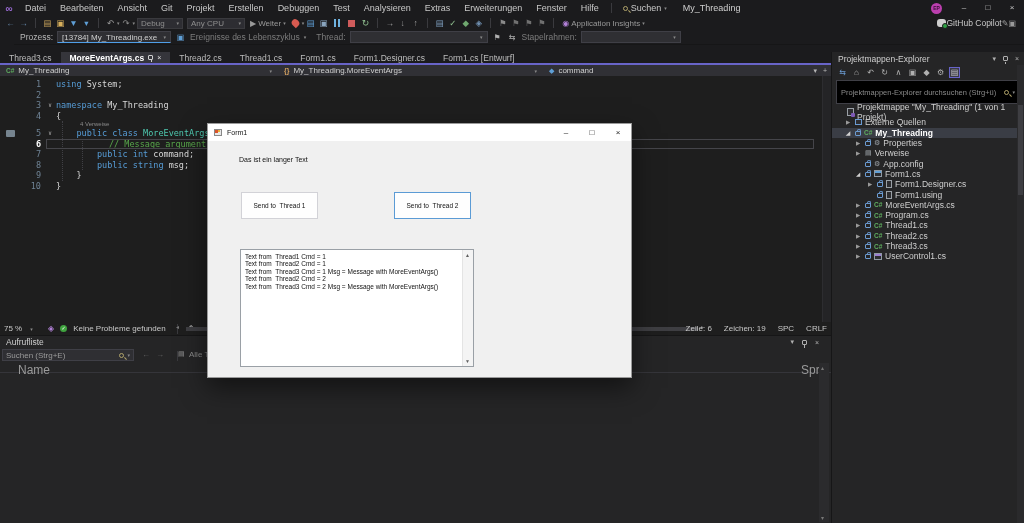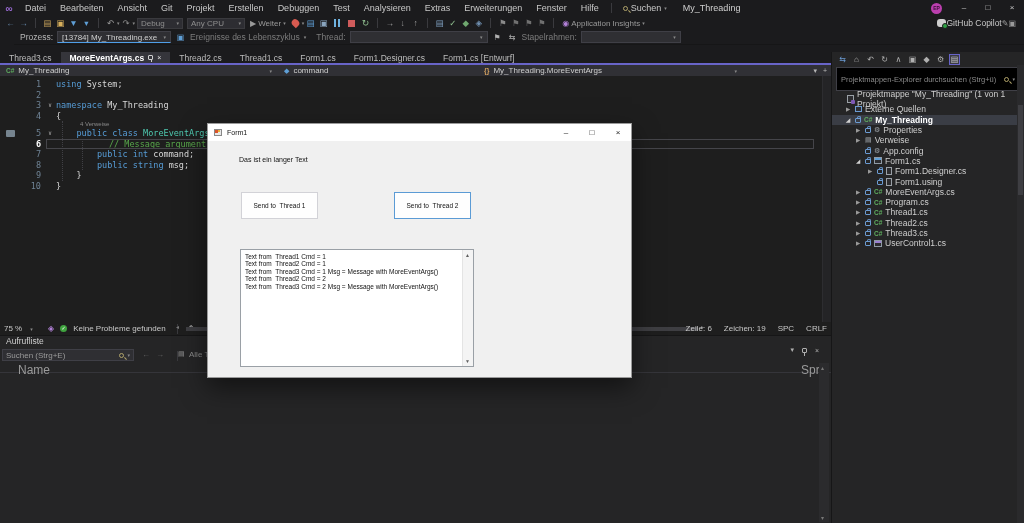--- a/index.html
+++ b/index.html
@@ -84,21 +84,21 @@
     display:flex; align-items:center; gap:6px; padding-left:4px; font-size:8px; color:#c8c8c8; }
   #zoom-combo { display:flex; gap:8px; align-items:center; width:38px; }
   .check-ic { width:7px; height:7px; border-radius:50%; background:#3fa33f; color:#fff; font-size:5px;
     line-height:7px; text-align:center; }
   #hscroll { position:absolute; left:186px; top:4.5px; width:512px; height:4px; background:#2d2d30; }
   #hscroll .thumb { height:100%; width:100%; background:#3e3e42; }
   .hs-arrow { position:absolute; top:1px; font-size:6px; color:#777; }
   #ed-status-right { position:absolute; right:4px; top:0; height:13px; display:flex; gap:12px; align-items:center; }
   
   #callstack { position:absolute; left:0; top:335px; width:831px; height:188px; background:#252526; border-top:1px solid #161617; }
-  #cs-title { display:flex; align-items:flex-start; height:12px; font-size:8.5px; color:#cfcfcf; padding-left:6px;flex-direction:column; }
+  #cs-title { display:flex; align-items:center; height:12px; font-size:8.5px; color:#cfcfcf; padding-left:6px; }
   #cs-title-ics { margin-left:auto; display:flex; gap:8px; padding-right:12px; align-items:center; font-size:7px; color:#b0b0b0; }
   .pin-ic { position:relative; width:5px; height:5px; border:1px solid #b0b0b0; border-radius:1px; }
   .pin-ic::after { content:""; position:absolute; left:1.5px; top:4.5px; width:1px; height:2.5px; background:#b0b0b0; }
   #cs-toolbar { position:relative; height:15px; }
   #cs-search { position:absolute; left:2px; top:1px; width:132px; height:12px; background:#2f2f33;
     border:1px solid #3f3f46; display:flex; align-items:center; font-size:8px; color:#9a9a9a; padding:0 3px; }
   .mag-ic { position:relative; width:5px; height:5px; border:1px solid #b0a36a; border-radius:50%; }
   .mag-ic::after { content:""; position:absolute; left:4px; top:4px; width:3px; height:1px; background:#b0a36a; transform:rotate(45deg); }
   .cs-nav { position:absolute; top:2px; font-size:8px; color:#5f5f5f; }
   #cs-header { position:relative; height:10px; border-bottom:1px solid #35353a; font-size:12px; color:#9a9a9a; }
@@ -291,28 +291,28 @@
     <span>▾</span>
     <span>⚙</span>
   </div>
 
   <div id="breadcrumb">
     <span class="bc-sec" style="width:278px">
       <span class="bc-ic-cs">C#</span>
       <span>My_Threading</span>
       <span class="chev">▾</span>
     </span>
+    <span class="bc-sec" style="width:265px">
+      <span class="bc-ic-class">{}</span>
+      <span>My_Threading.MoreEventArgs</span>
+      <span class="chev">▾</span>
+    </span>
     <span class="bc-sec" style="width:200px">
       <span class="bc-ic-field">◆</span>
       <span>command</span>
-    </span>
-    <span class="bc-sec" style="width:265px">
-      <span class="bc-ic-class">{}</span>
-      <span>My_Threading.MoreEventArgs</span>
-      <span class="chev">▾</span>
     </span>
     <span id="bc-right">
       <span>▾</span>
       <span>+</span>
     </span>
   </div>
 
   <div id="code-area">
     <div class="iguide" style="left:62px; top:45px; height:60px"></div>
     <div class="iguide" style="left:82px; top:63px; height:31px"></div>
@@ -434,20 +434,28 @@
       <span style="position:absolute; left:18px">Name</span>
       <span style="position:absolute; left:801px">Spra</span>
     </div>
     <div id="cs-vscroll">
       <span class="a" style="top:1px">▴</span>
       <span class="a" style="bottom:1px">▾</span>
     </div>
   </div>
 
   <div id="solution">
+    <div id="se-title">
+      <span>Projektmappen-Explorer</span>
+      <span id="se-title-ics">
+        <span>▾</span>
+        <span class="pin-ic"></span>
+        <span>×</span>
+      </span>
+    </div>
     <div id="se-toolbar">
         <span class="se-ic" style="color: rgb(107, 155, 210);">⇆</span>
         <span class="se-ic" style="color: rgb(176, 176, 176);">⌂</span>
         <span class="se-ic" style="color: rgb(176, 176, 176);">↶</span>
         <span class="se-ic" style="color: rgb(176, 176, 176);">↻</span>
         <span class="se-ic" style="color: rgb(176, 176, 176);">∧</span>
         <span class="se-ic" style="color: rgb(176, 176, 176);">▣</span>
         <span class="se-ic" style="color: rgb(176, 176, 176);">◆</span>
         <span class="se-ic" style="color: rgb(176, 176, 176);">⚙</span>
         <span class="se-ic sel" style="color: rgb(207, 207, 207);">▤</span>

